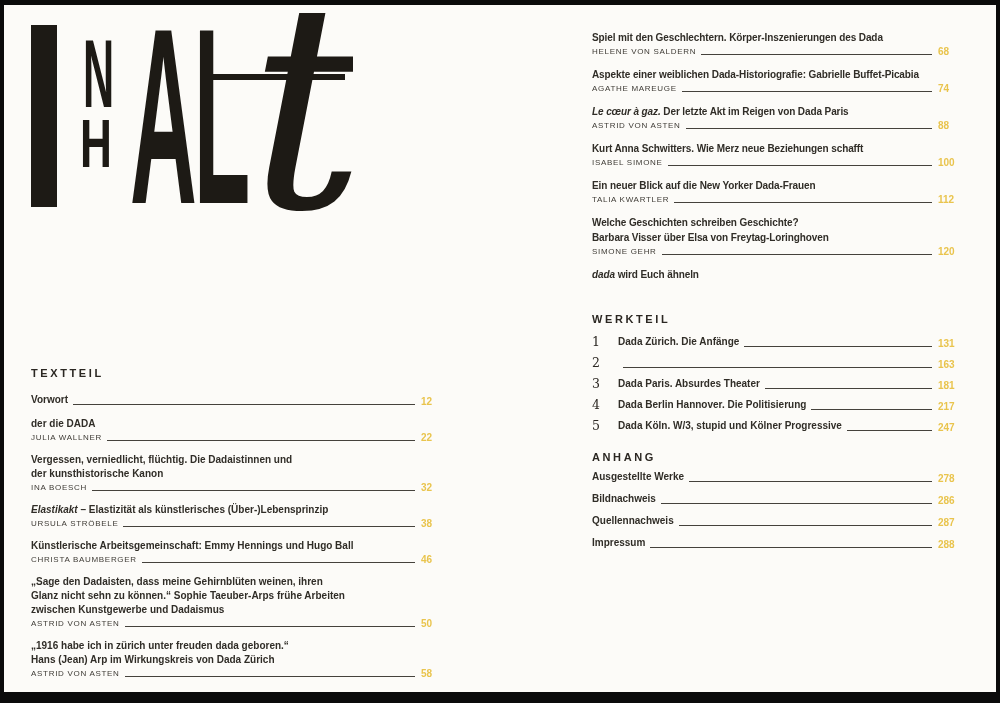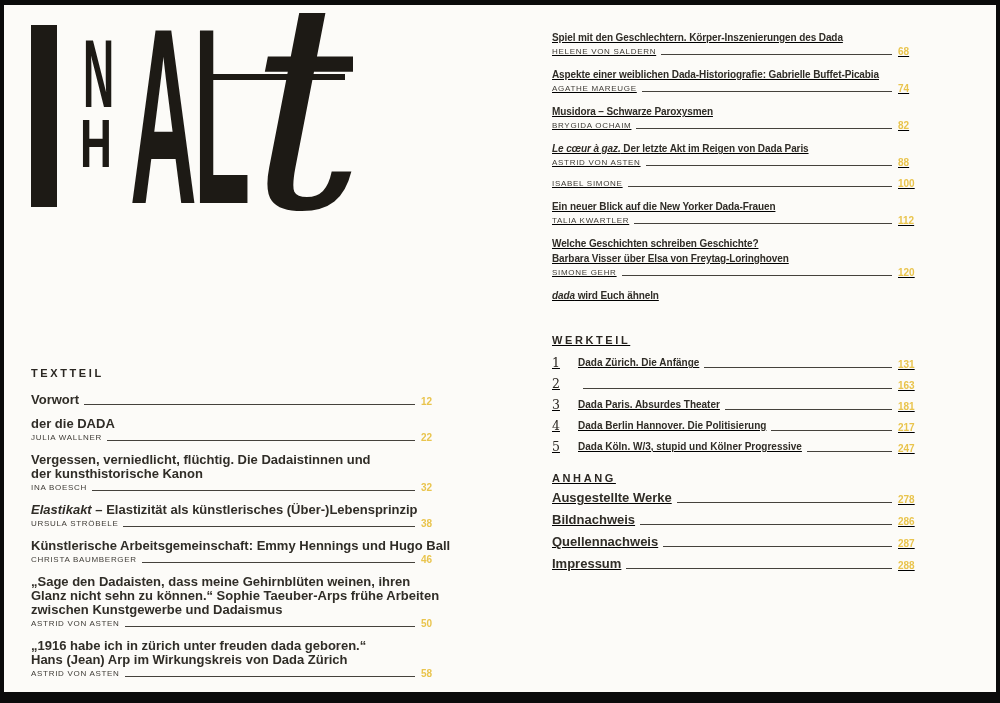--- a/index.html
+++ b/index.html
@@ -5,28 +5,28 @@
   html,body{margin:0;padding:0;background:#111;}
   .frame{position:relative;width:1000px;height:703px;background:#0b0b0b;overflow:hidden;
          font-family:"Liberation Sans",sans-serif;}
   .page{position:absolute;left:4px;top:5px;width:992px;height:687px;background:#fcfbf8;}
 
   
   .logo{position:absolute;left:27px;top:8px;width:322px;height:200px;color:var(--ink,#1d1a15);}
 
   
   .col-left{position:absolute;left:27px;top:362px;width:414px;}
-  .col-right{position:absolute;left:548px;top:25px;width:370px;text-decoration:underline;}
+  .col-right{position:absolute;left:588px;top:25px;width:370px;}
 
   .sec-head{font-size:11px;font-weight:bold;letter-spacing:2.6px;text-align:left;
             color:#2b2722;line-height:13px;margin-bottom:13px;}
 
   
   .t-entry{margin-bottom:10px;}
-  .tl{font-weight:bold;font-size:13px;line-height:14px;color:#302d27;white-space:nowrap;}
+  .tl{font-weight:bold;font-size:10px;line-height:14px;color:#302d27;white-space:nowrap;}
   
   .e-entry{margin-bottom:10px;}
   .e-entry .tl{font-size:10px;line-height:15px;letter-spacing:-0.1px;}
 
   .it{font-style:italic;}
 
   .arow{display:flex;align-items:center;height:11px;margin-top:1px;}
   .author{font-size:8px;letter-spacing:0.7px;color:#3e3b35;line-height:11px;white-space:nowrap;}
   .lead{flex:1;min-width:8px;border-bottom:1px solid #45423c;margin:0 6px 2px 5px;height:8px;}
   .pnum{font-weight:bold;font-size:10px;line-height:11px;color:var(--gold,#e9c54e);
@@ -159,39 +159,32 @@
 
       <div class="e-entry">
         <div class="tl">Aspekte einer weiblichen Dada-Historiografie: Gabrielle Buffet-Picabia</div>
         <div class="arow">
           <span class="author">AGATHE MAREUGE</span>
           <span class="lead"></span>
           <span class="pnum">74</span>
         </div>
       </div>
 
-      <div class="e-entry">
-        <div class="tl">Musidora – Schwarze Paroxysmen</div>
-        <div class="arow">
-          <span class="author">BRYGIDA OCHAIM</span>
-          <span class="lead"></span>
-          <span class="pnum">82</span>
-        </div>
-      </div>
 
       <div class="e-entry">
         <div class="tl"><span class="it">Le cœur à gaz.</span><span> Der letzte Akt im Reigen von Dada Paris</span></div>
         <div class="arow">
           <span class="author">ASTRID VON ASTEN</span>
           <span class="lead"></span>
           <span class="pnum">88</span>
         </div>
       </div>
 
       <div class="e-entry">
+        <div class="tl">Kurt Anna Schwitters. Wie Merz neue Beziehungen schafft</div>
         <div class="arow">
           <span class="author">ISABEL SIMONE</span>
           <span class="lead"></span>
           <span class="pnum">100</span>
         </div>
       </div>
 
 
       <div class="e-entry">
         <div class="tl">Ein neuer Blick auf die New Yorker Dada-Frauen</div>

